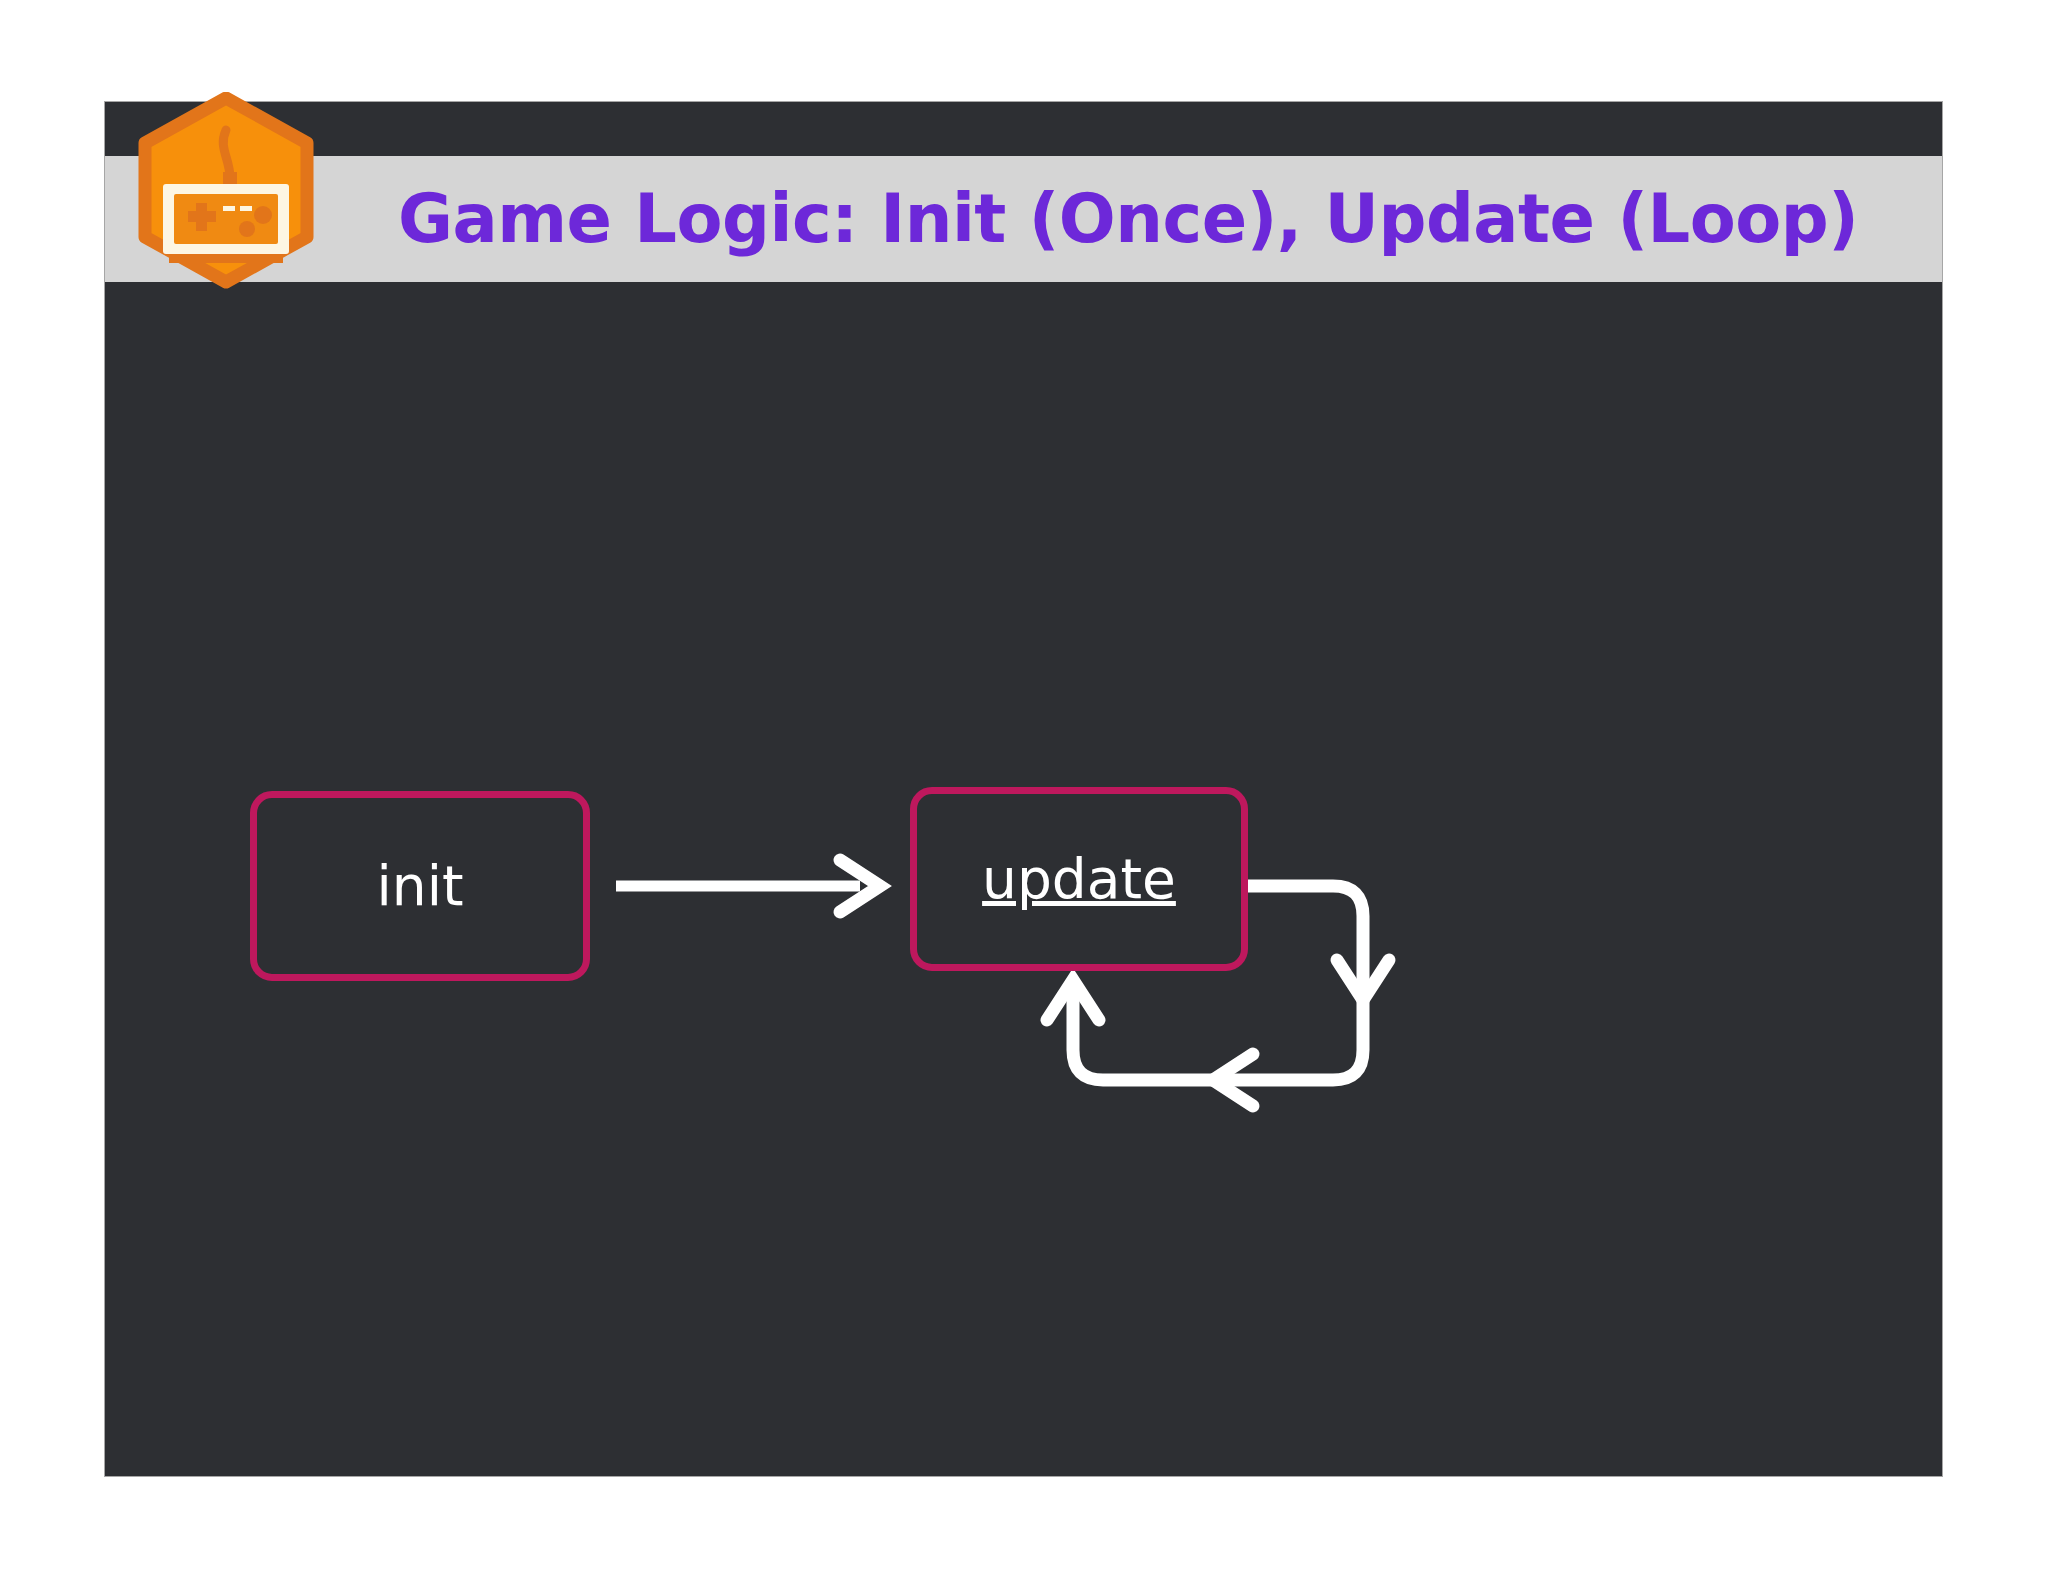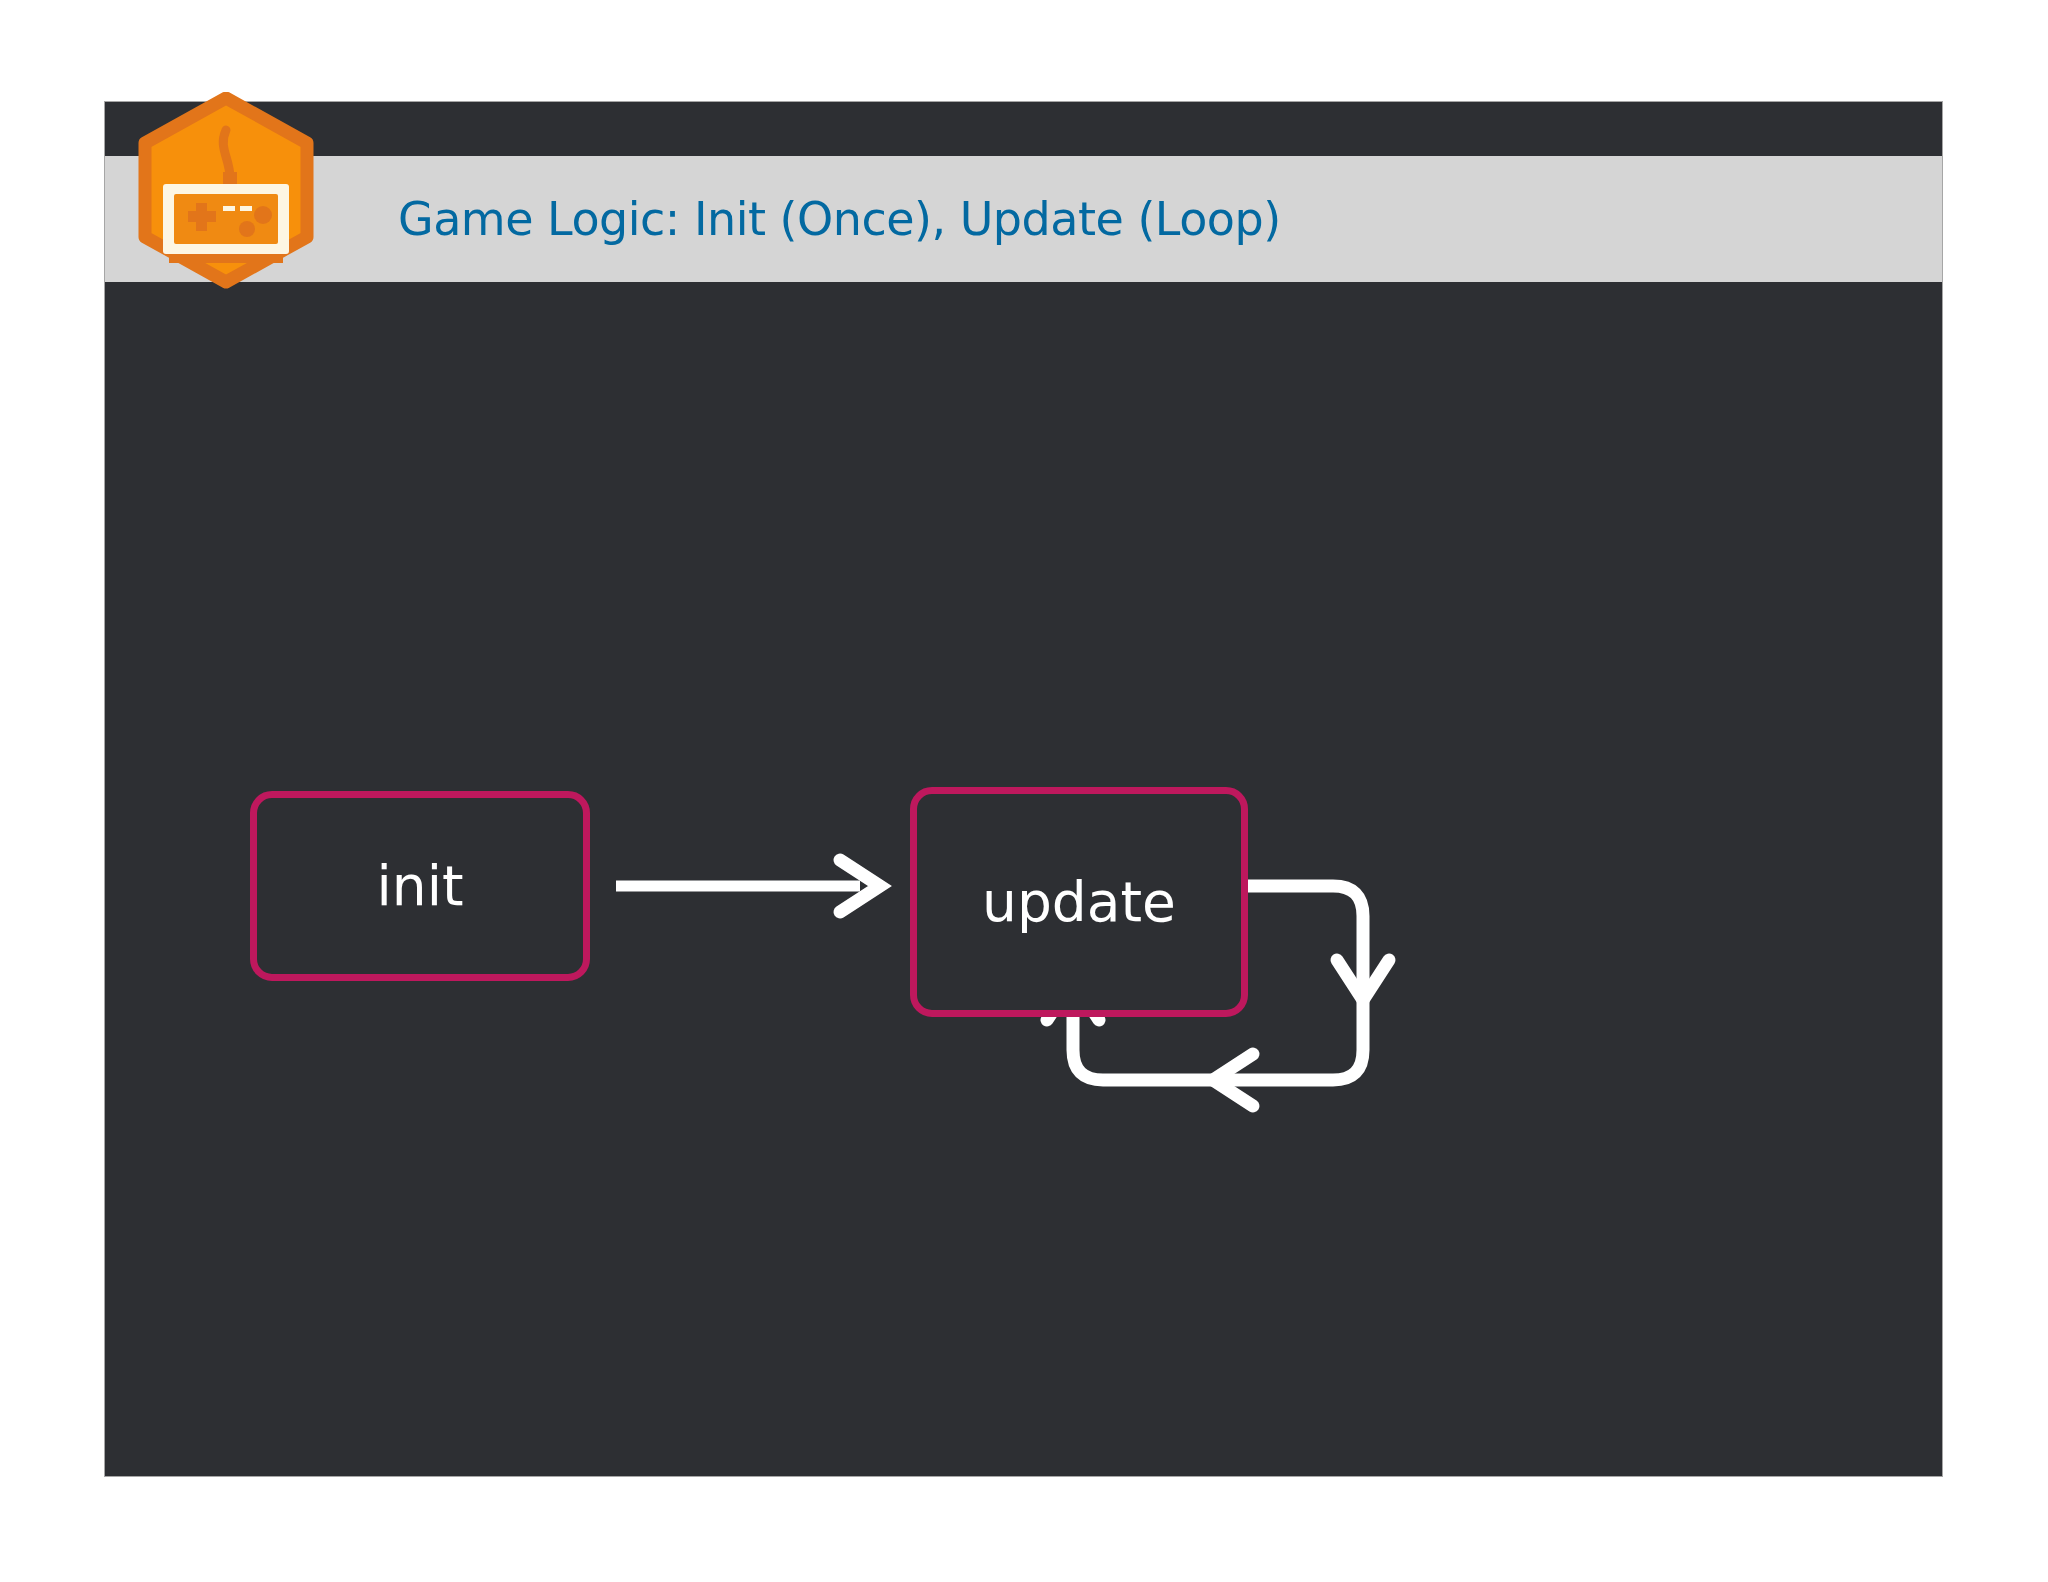--- a/index.html
+++ b/index.html
@@ -34,24 +34,24 @@
     top: 54px;
     width: 1837px;
     height: 126px;
     background: #d5d5d5;
     display: flex;
     align-items: center;
   }
   #header-title {
     margin-left: 293px;
     font-family: "DejaVu Sans", sans-serif;
-    font-size: 46px;
-    font-weight: normal;
+    font-size: 67px;
+    font-weight: bold;
     letter-spacing: -0.5px;
-    color: #0369a1;
+    color: #6d28d9;
     white-space: nowrap;
     line-height: 1;
   }
 
   
   #logo-badge {
     position: absolute;
     left: 21px;
     top: -10px;
     width: 200px;
@@ -86,22 +86,23 @@
   #box-init {
     left: 145px;
     top: 509px;
     width: 340px;
     height: 190px;
   }
   #box-update {
     left: 805px;
     top: 505px;
     width: 338px;
-    height: 230px;
+    height: 184px;
     z-index: 3;
+    text-decoration: underline;
   }
 
   #edges {
     position: absolute;
     left: 0;
     top: 0;
     width: 1837px;
     height: 1194px;
     overflow: visible;
     z-index: 2;

